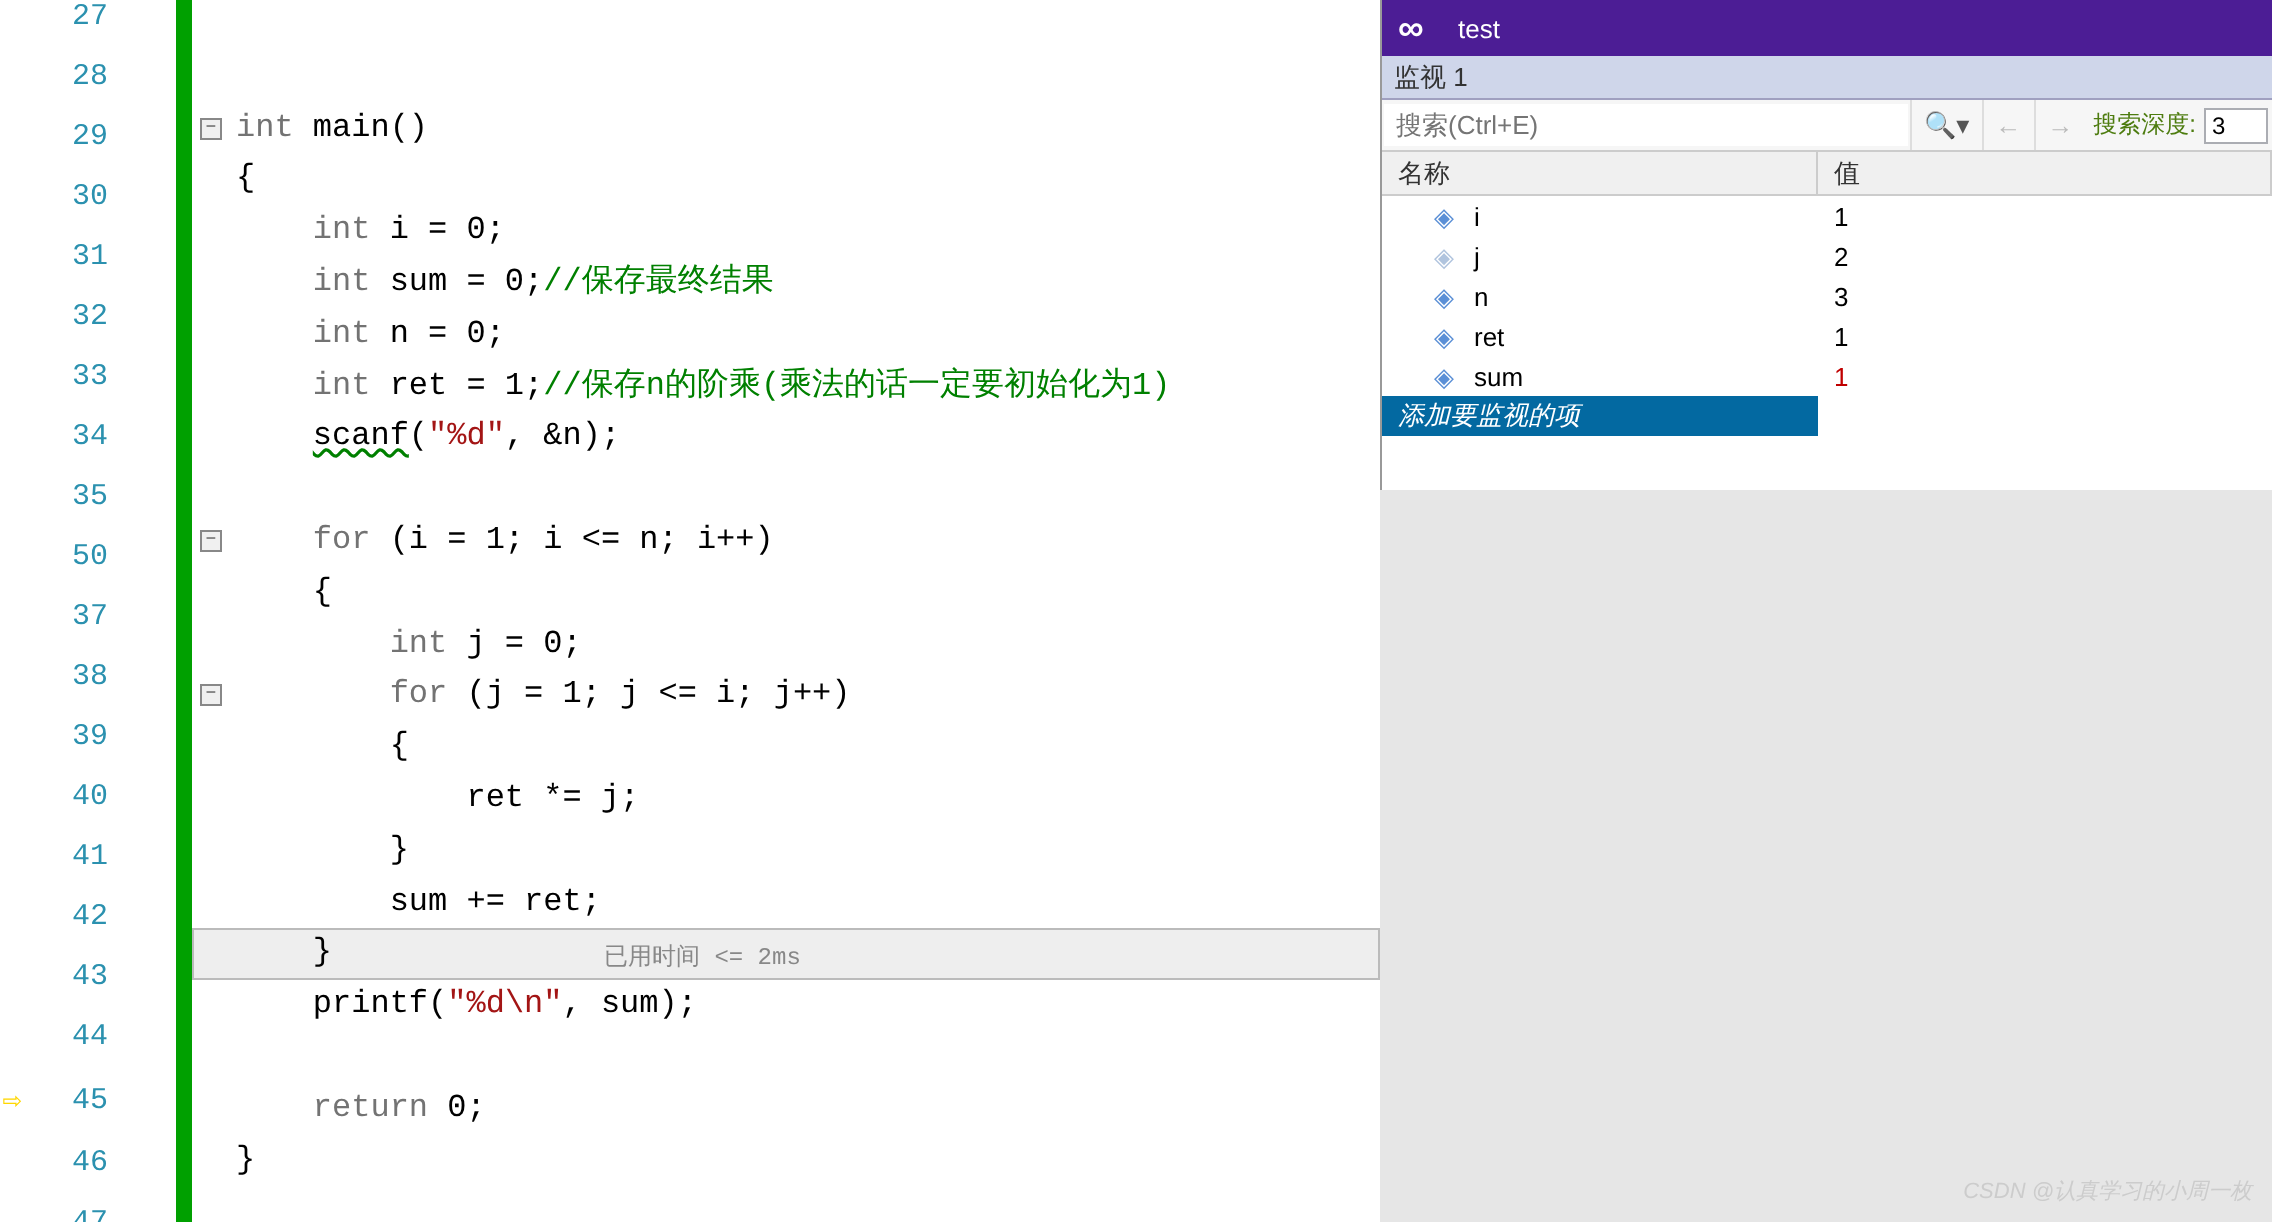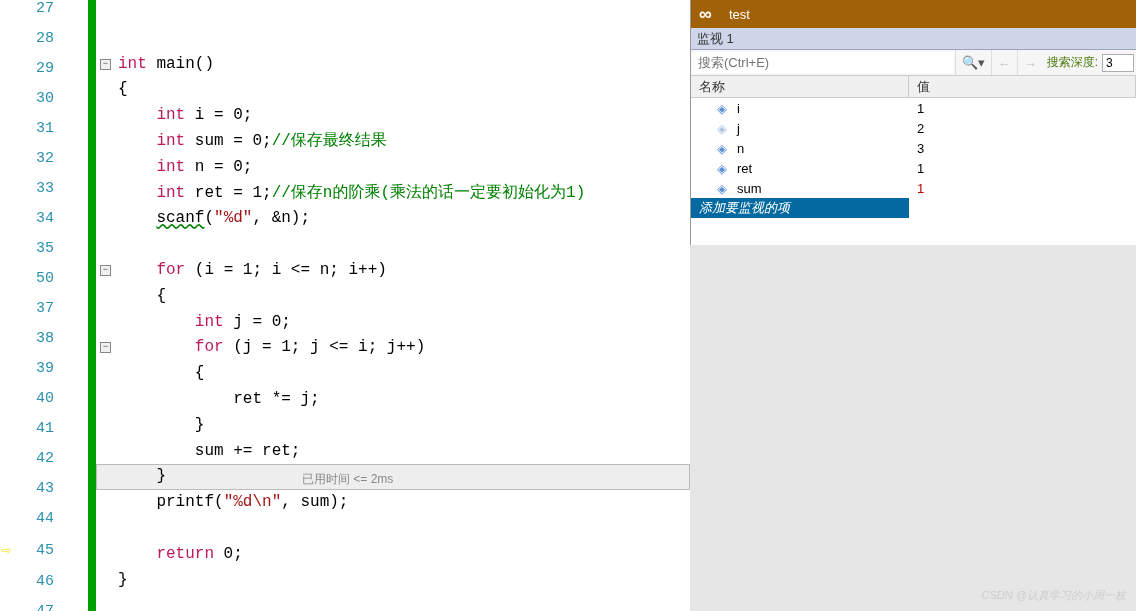--- a/index.html
+++ b/index.html
@@ -72,53 +72,53 @@
   position: absolute;
   left: 118px; top: 0; right: 0;
 }
 .c-line {
   height: 25.8px;
   line-height: 25.8px;
   white-space: pre;
   font-size: 16px;
   color: #000;
 }
-.kw { color: #be185d; }
+.kw { color: #737373; }
 .str { color: #a31515; }
 .cmt { color: #008000; }
 .esc { color: #a31515; }
 .squiggle {
   text-decoration: underline wavy #008000;
 }
 .exec-line {
   position: absolute;
   left: 96px; right: 0;
   height: 25.8px;
   background: #eee;
   border: 1px solid #bbb;
   z-index: 1;
 }
 .exec-tip {
   position: absolute;
   left: 184px;
   font-size: 12px;
   color: #888;
   top: 3px;
-  font-family: Liberation Sans, sans-serif;
+  font-family: Liberation Mono, monospace;
 }
 .watch-panel {
   position: absolute;
   left: 690px; top: 0; right: 0; height: 245px;
   background: #fff;
   font-family: "Microsoft YaHei", sans-serif;
   font-size: 13px;
   border-left: 1px solid #999;
 }
 .title-bar {
-  background: #a16207;
+  background: #4c1d95;
   color: #fff;
   height: 28px;
   display: flex;
   align-items: center;
   padding-left: 8px;
 }
 .vs-icon {
   width: 20px; height: 20px;
   margin-right: 10px;
   position: relative;

